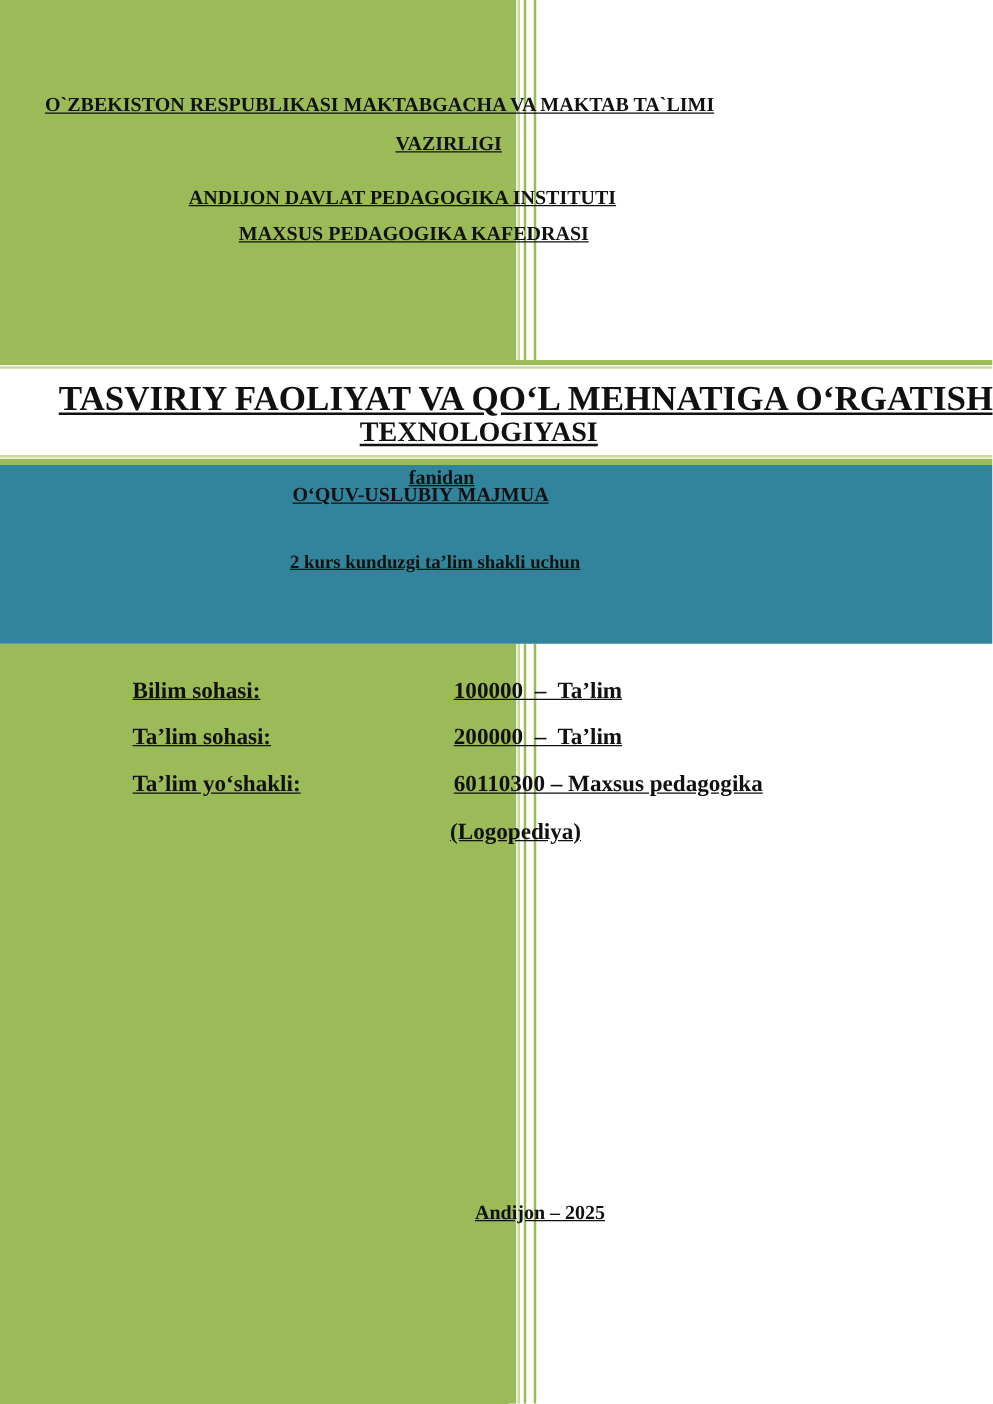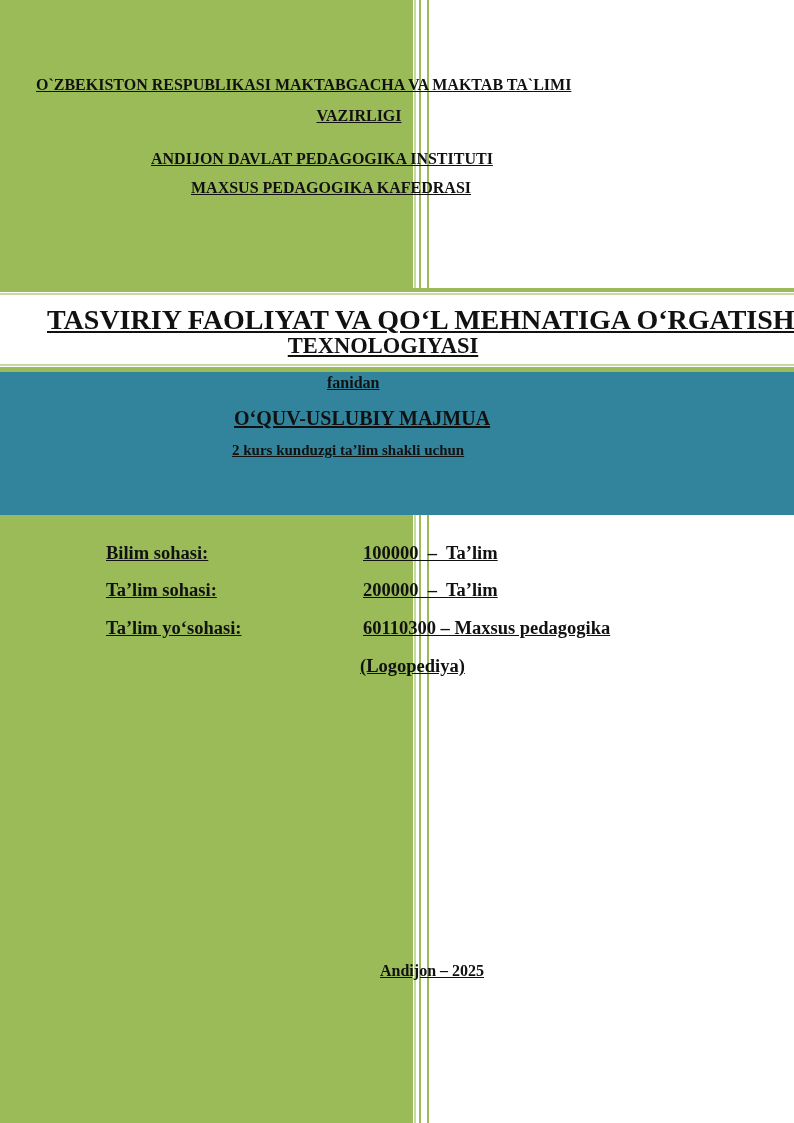--- a/index.html
+++ b/index.html
@@ -37,27 +37,27 @@
 
 <div class="txt" style="left:36px;top:76px;font-size:16px;">O`ZBEKISTON   RESPUBLIKASI MAKTABGACHA VA MAKTAB TA`LIMI</div>
 <div class="txt center" style="top:107px;font-size:16px;left:-38px;">VAZIRLIGI</div>
 <div class="txt" style="left:151px;top:150px;font-size:16px;">ANDIJON DAVLAT  PEDAGOGIKA  INSTITUTI</div>
 <div class="txt" style="left:191px;top:179px;font-size:16px;">MAXSUS PEDAGOGIKA  KAFEDRASI</div>
 
 <div class="txt" style="left:47px;top:304px;font-size:28px;">TASVIRIY FAOLIYAT VA QO‘L MEHNATIGA O‘RGATISH</div>
 <div class="txt center" style="top:333px;font-size:22.5px;left:-14px;">TEXNOLOGIYASI</div>
 
 <div class="txt" style="left:327px;top:374px;font-size:16px;">fanidan</div>
-<div class="txt" style="left:234px;top:407px;font-size:20px;">O‘QUV-USLUBIY  MAJMUA</div>
+<div class="txt" style="left:234px;top:388px;font-size:16px;">O‘QUV-USLUBIY  MAJMUA</div>
 <div class="txt" style="left:232px;top:442px;font-size:15px;">2 kurs kunduzgi ta’lim shakli uchun</div>
 
 <div class="txt" style="left:106px;top:543px;font-size:18.5px;text-align:right;">Bilim sohasi:</div>
 <div class="txt" style="left:363px;top:543px;font-size:18.5px;white-space:pre;">100000  –  Ta’lim</div>
 
 <div class="txt" style="left:106px;top:580px;font-size:18.5px;">Ta’lim sohasi:</div>
 <div class="txt" style="left:363px;top:580px;font-size:18.5px;white-space:pre;">200000  –  Ta’lim</div>
 
-<div class="txt" style="left:106px;top:618px;font-size:18.5px;">Ta’lim yo‘sohasi:</div>
+<div class="txt" style="left:106px;top:618px;font-size:18.5px;">Ta’lim yo‘shakli:</div>
 <div class="txt" style="left:363px;top:618px;font-size:18.5px;">60110300 – Maxsus pedagogika</div>
 
 <div class="txt" style="left:360px;top:656px;font-size:18.5px;">(Logopediya)</div>
 
 <div class="txt" style="left:333px;top:962px;font-size:16px;margin-left:47px;">Andijon – 2025</div>
 
 </body></html>

